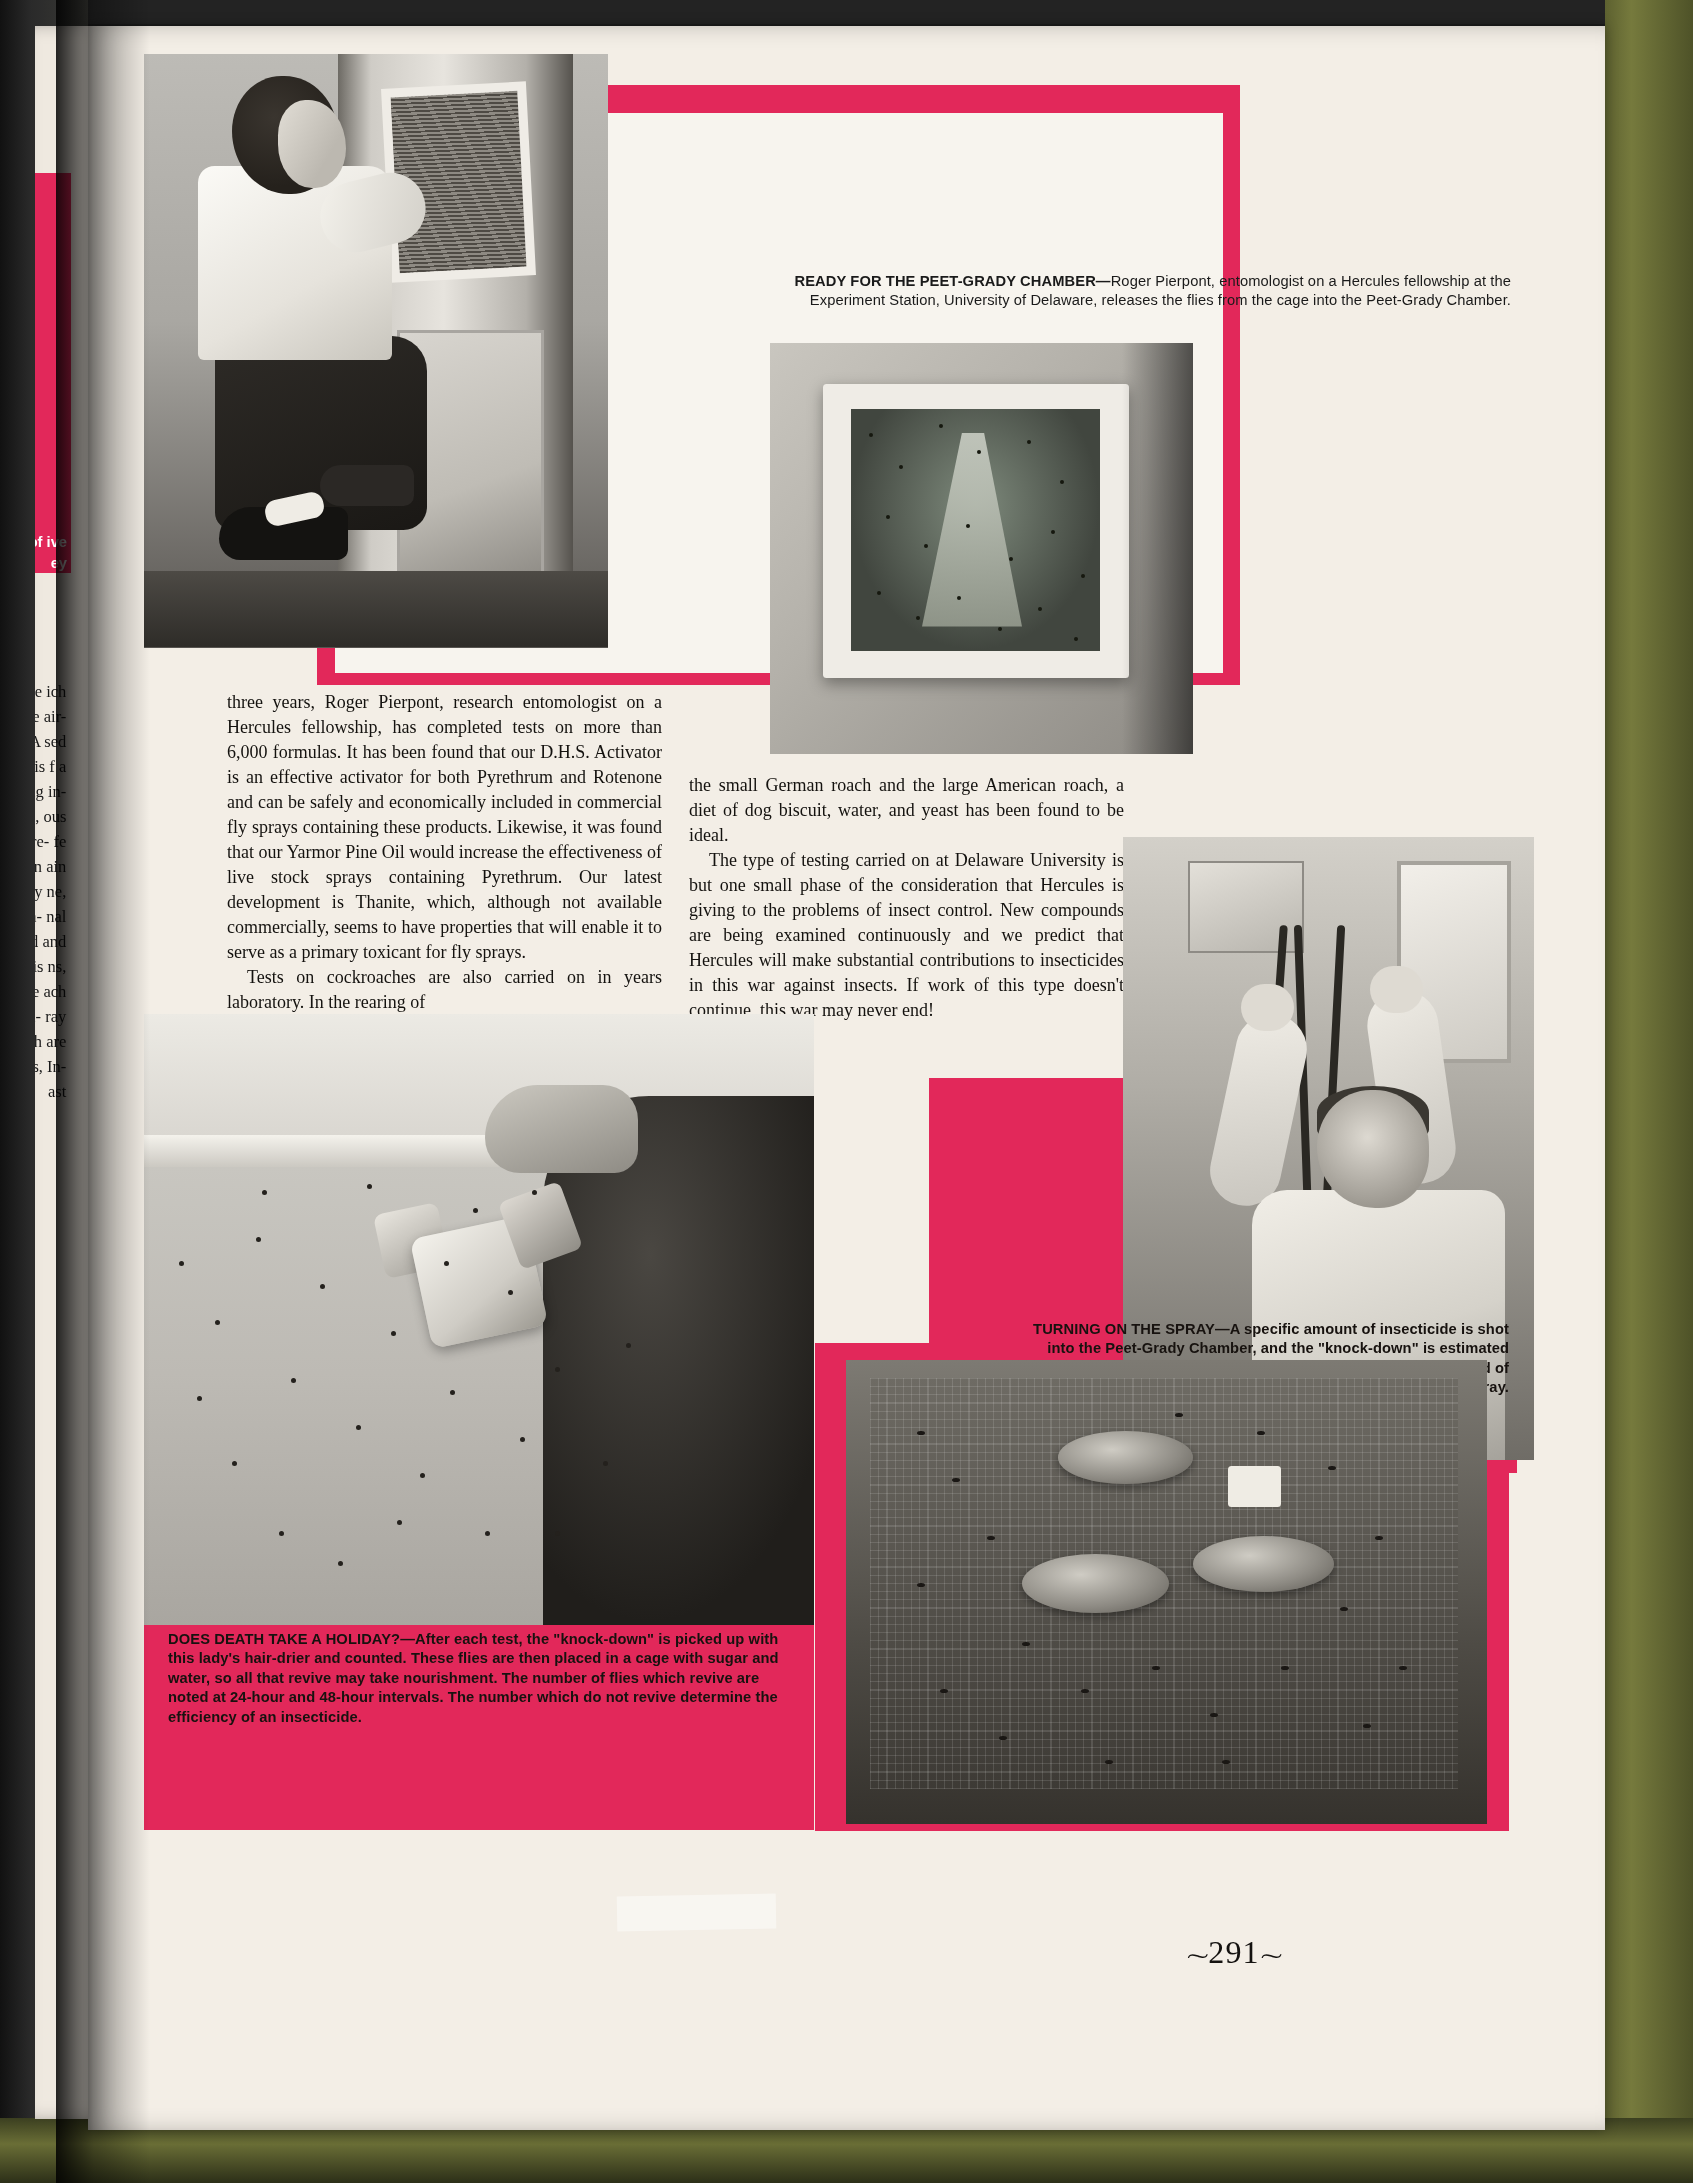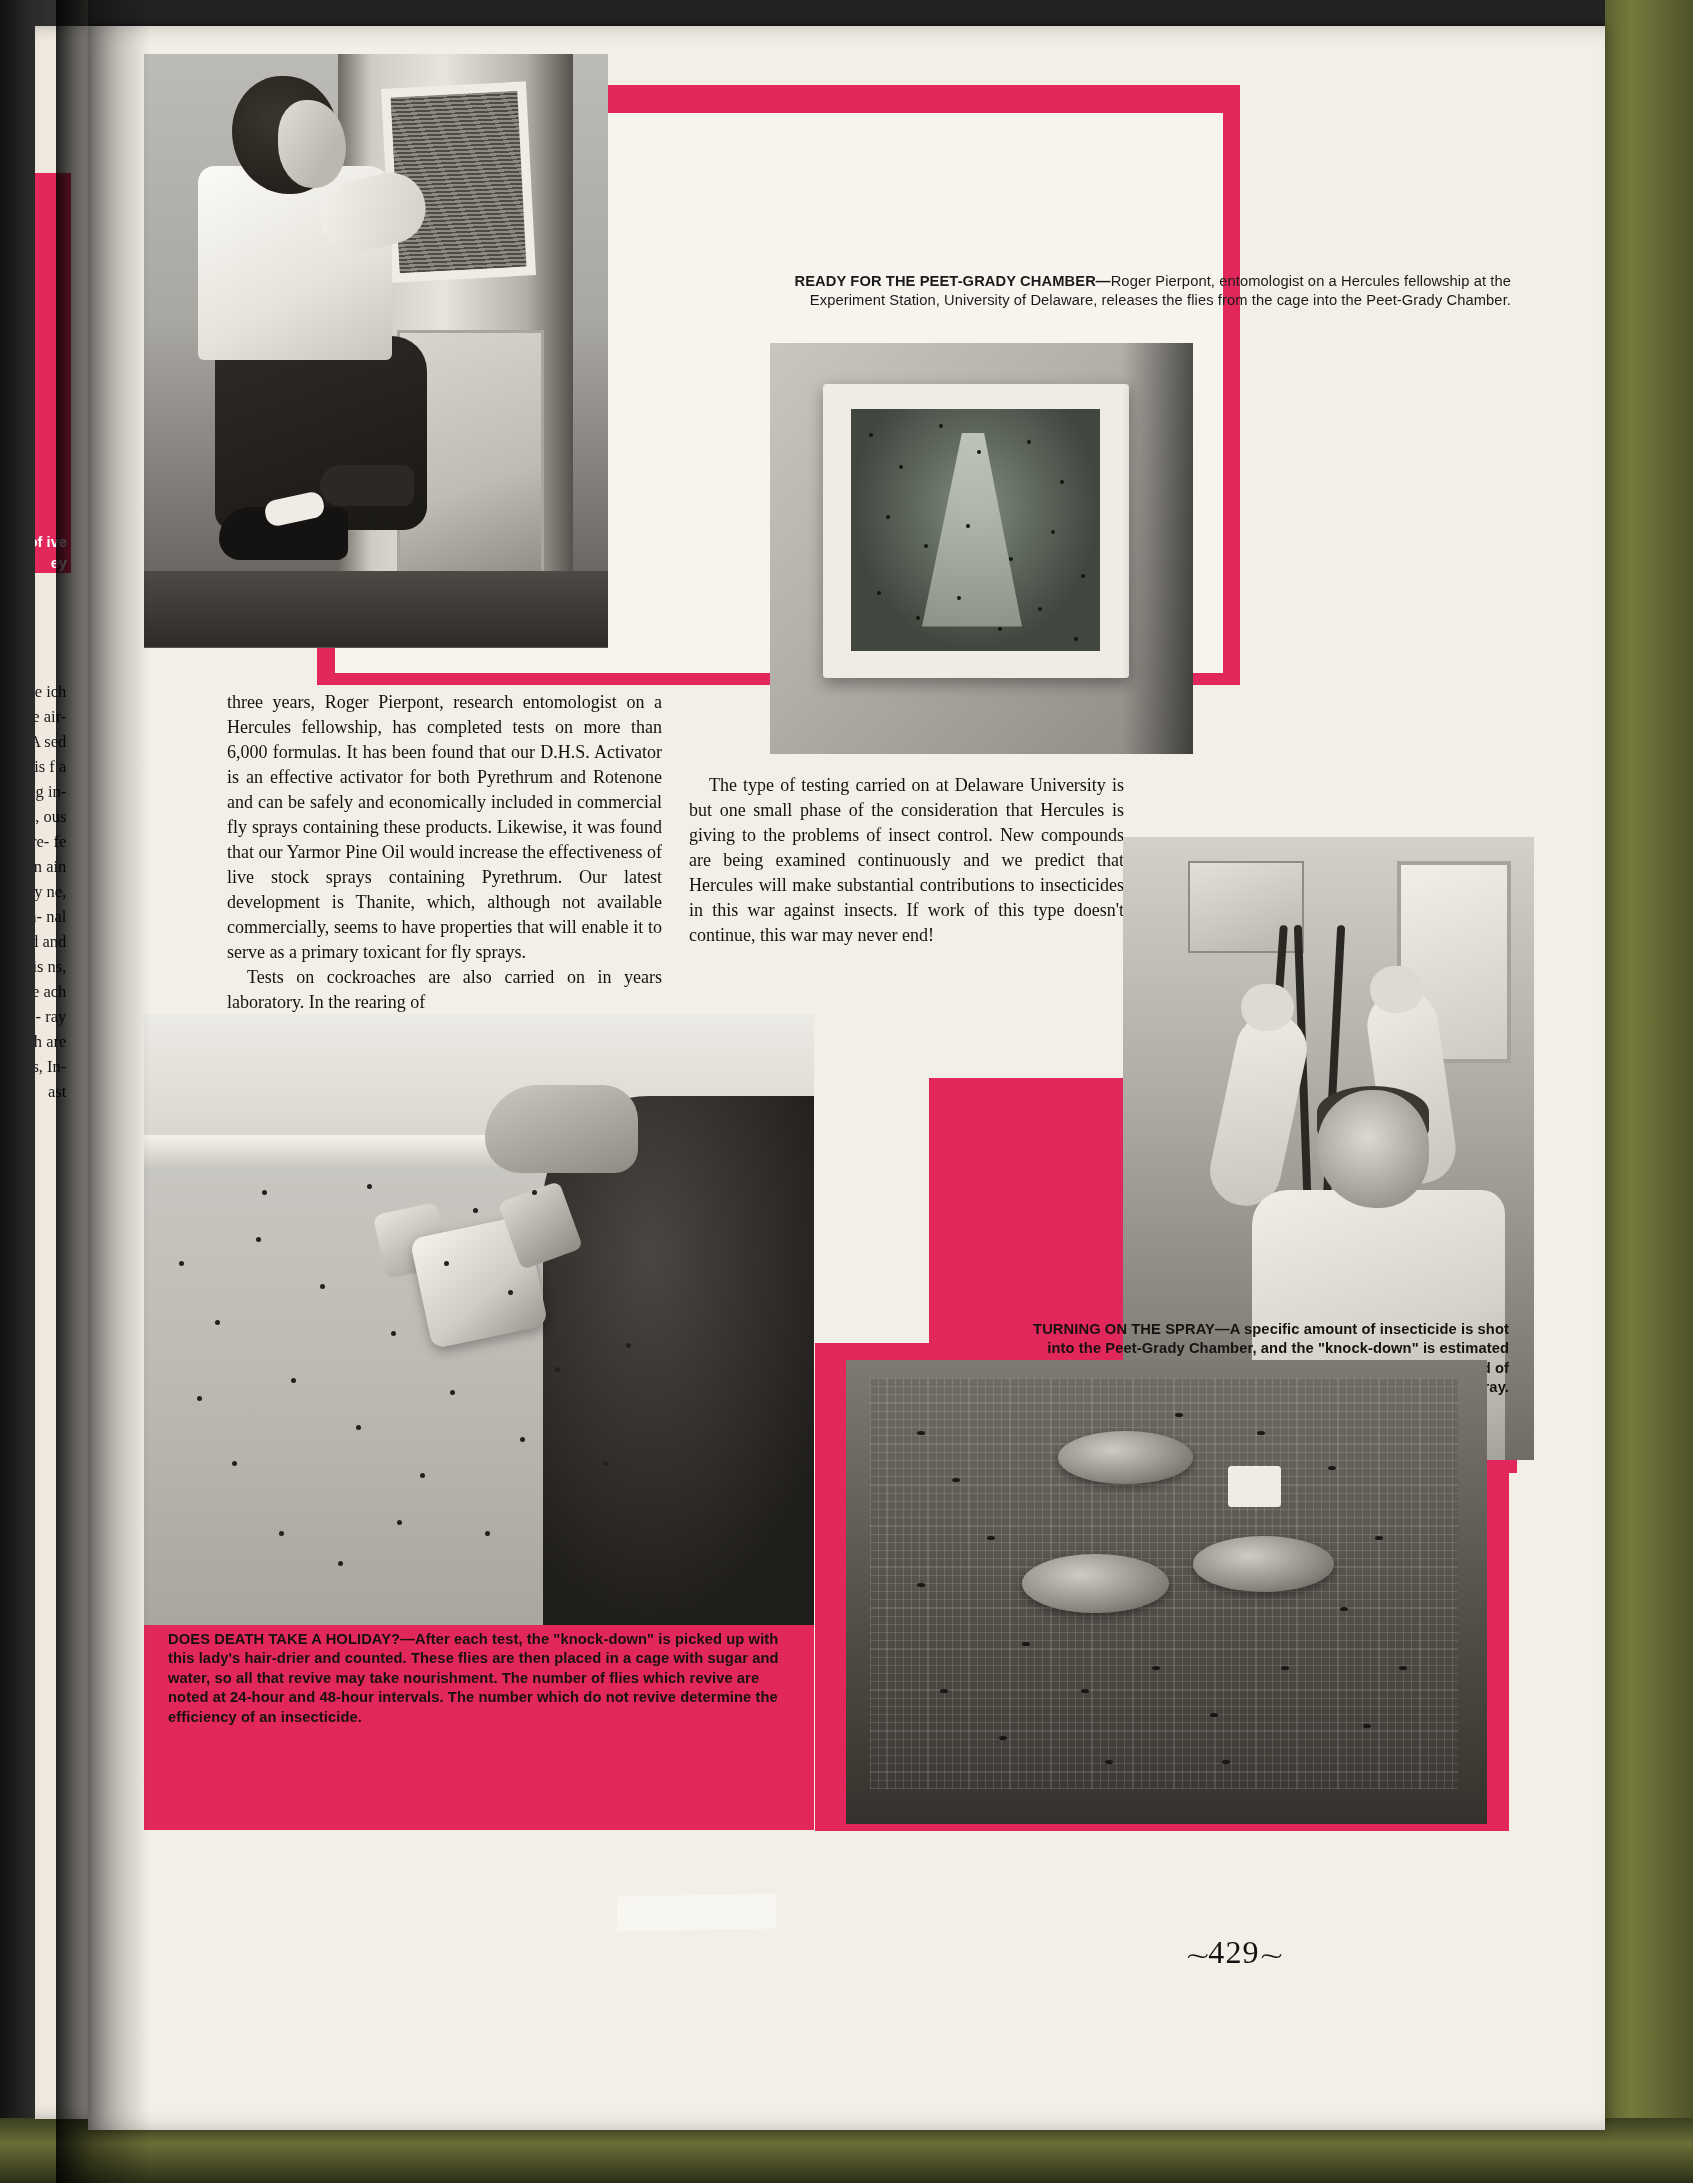--- a/index.html
+++ b/index.html
@@ -516,20 +516,21 @@
         <div class="edge-dark"></div>
       </div>
 
 
       <div class="body-col" style="left:139px; top:664px; width:435px;">
         <p class="first">three years, Roger Pierpont, research entomologist on a Hercules fellowship, has completed tests on more than 6,000 formulas.  It has been found that our D.H.S. Activator is an effective activator for both Pyrethrum and Rotenone and can be safely and economically included in commercial fly sprays containing these products. Likewise, it was found that our Yarmor Pine Oil would increase the effectiveness of live stock sprays containing Pyrethrum.  Our latest development is Thanite, which, although not available commercially, seems to have properties that will enable it to serve as a primary toxicant for fly sprays.</p>
         <p>Tests on cockroaches are also carried on in years laboratory.  In the rearing of</p>
       </div>
 
       <div class="body-col" style="left:601px; top:747px; width:435px;">
+        <p class="first">the small German roach and the large American roach, a diet of dog biscuit, water, and yeast has been found to be ideal.</p>
         <p>The type of testing carried on at Delaware University is but one small phase of the consideration that Hercules is giving to the problems of insect control.  New compounds are being examined continuously and we predict that Hercules will make substantial contributions to insecticides in this war against insects.  If work of this type doesn't continue, this war may never end!</p>
       </div>
 
       <div class="photo" id="photo-turning-spray">
         <div class="bg"></div>
         <div class="window"></div>
         <div class="panel"></div>
         <div class="hose" style="left:147px; top:88px; height:282px; transform:rotate(4deg);"></div>
         <div class="hose" style="left:176px; top:88px; height:294px; transform:rotate(-2deg);"></div>
         <div class="hose" style="left:207px; top:88px; height:276px; transform:rotate(3deg);"></div>
@@ -612,19 +613,19 @@
         <div class="roach" style="left:153px; top:376px;"></div>
         <div class="roach" style="left:259px; top:400px;"></div>
         <div class="roach" style="left:376px; top:400px;"></div>
         <div class="roach" style="left:517px; top:364px;"></div>
         <div class="roach" style="left:553px; top:306px;"></div>
       </div>
 
       <div class="tape"></div>
 
       <div id="page-number">
-        <span class="orn">⁓</span><span>429</span><span class="orn">⁓</span>
+        <span class="orn">⁓</span><span>291</span><span class="orn">⁓</span>
       </div>
 
     </div>
   </div>
 </div>
 
 
 </body></html>

